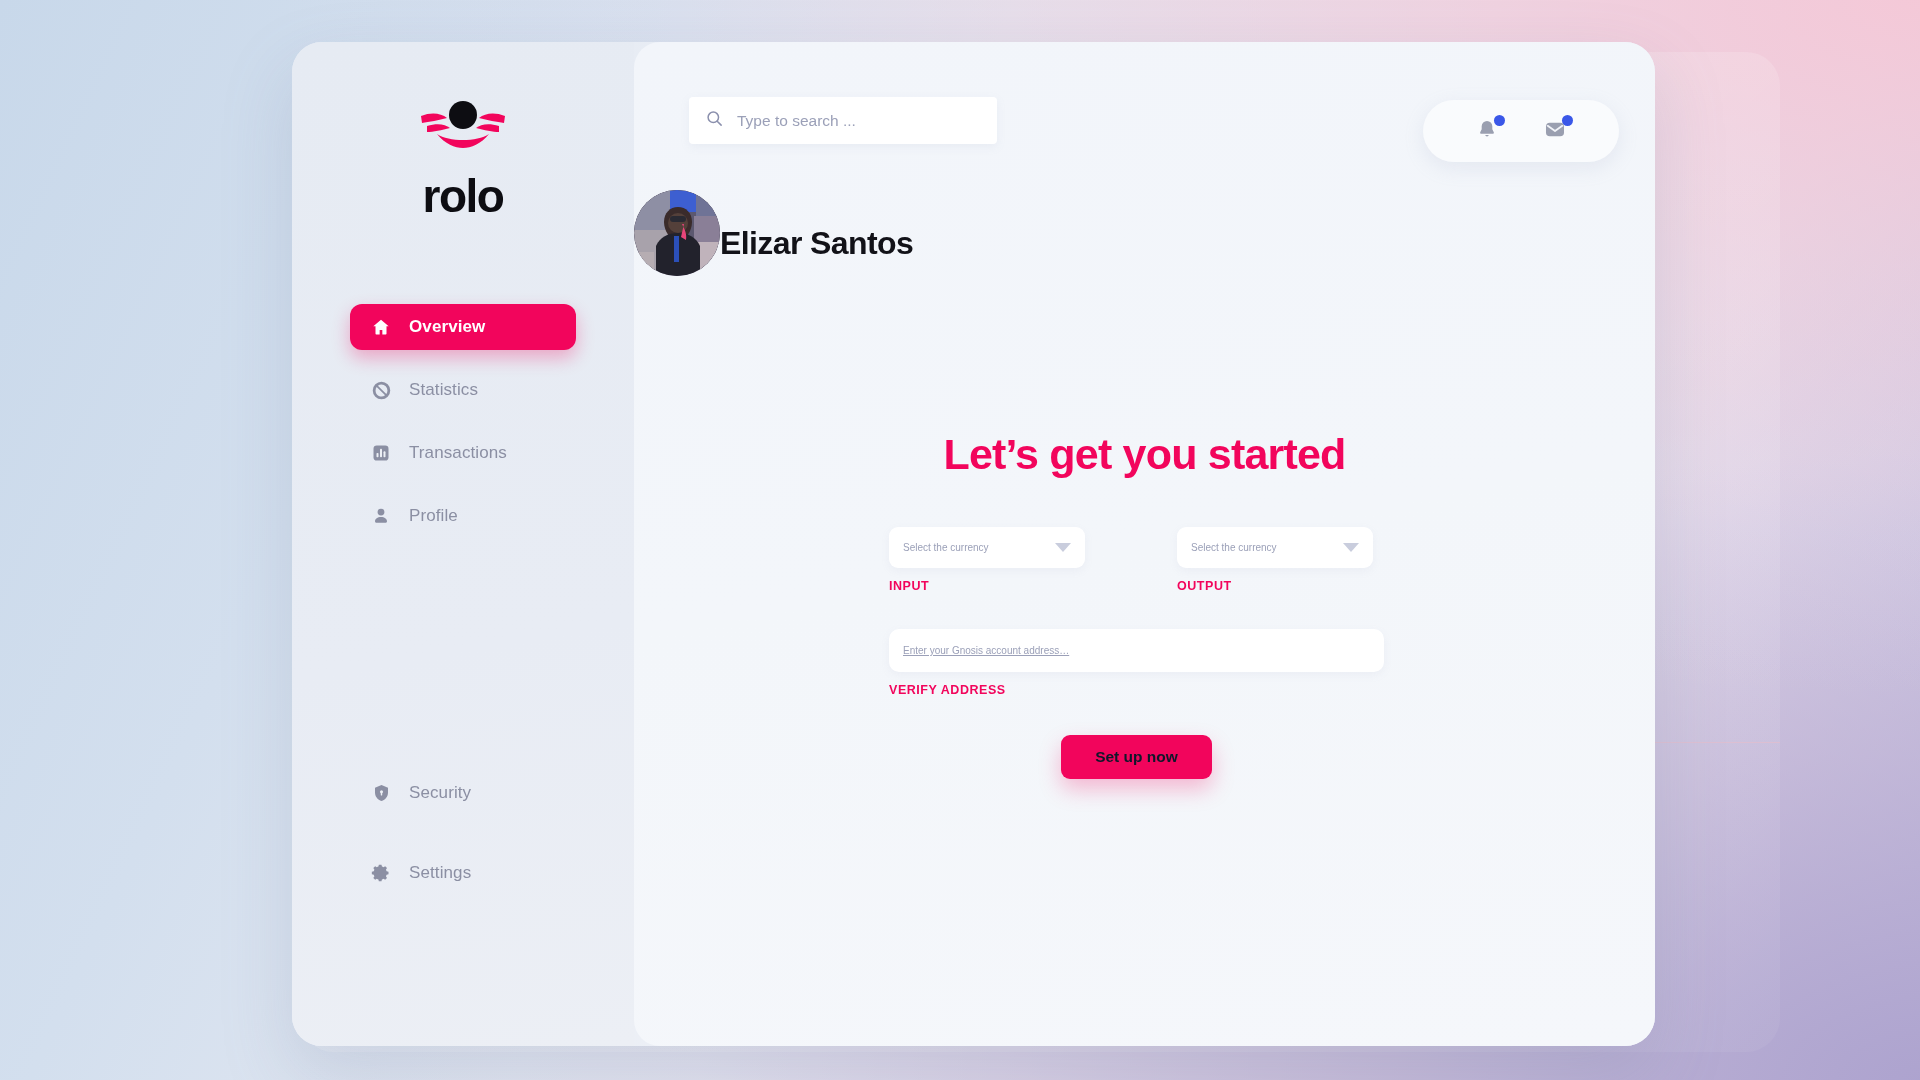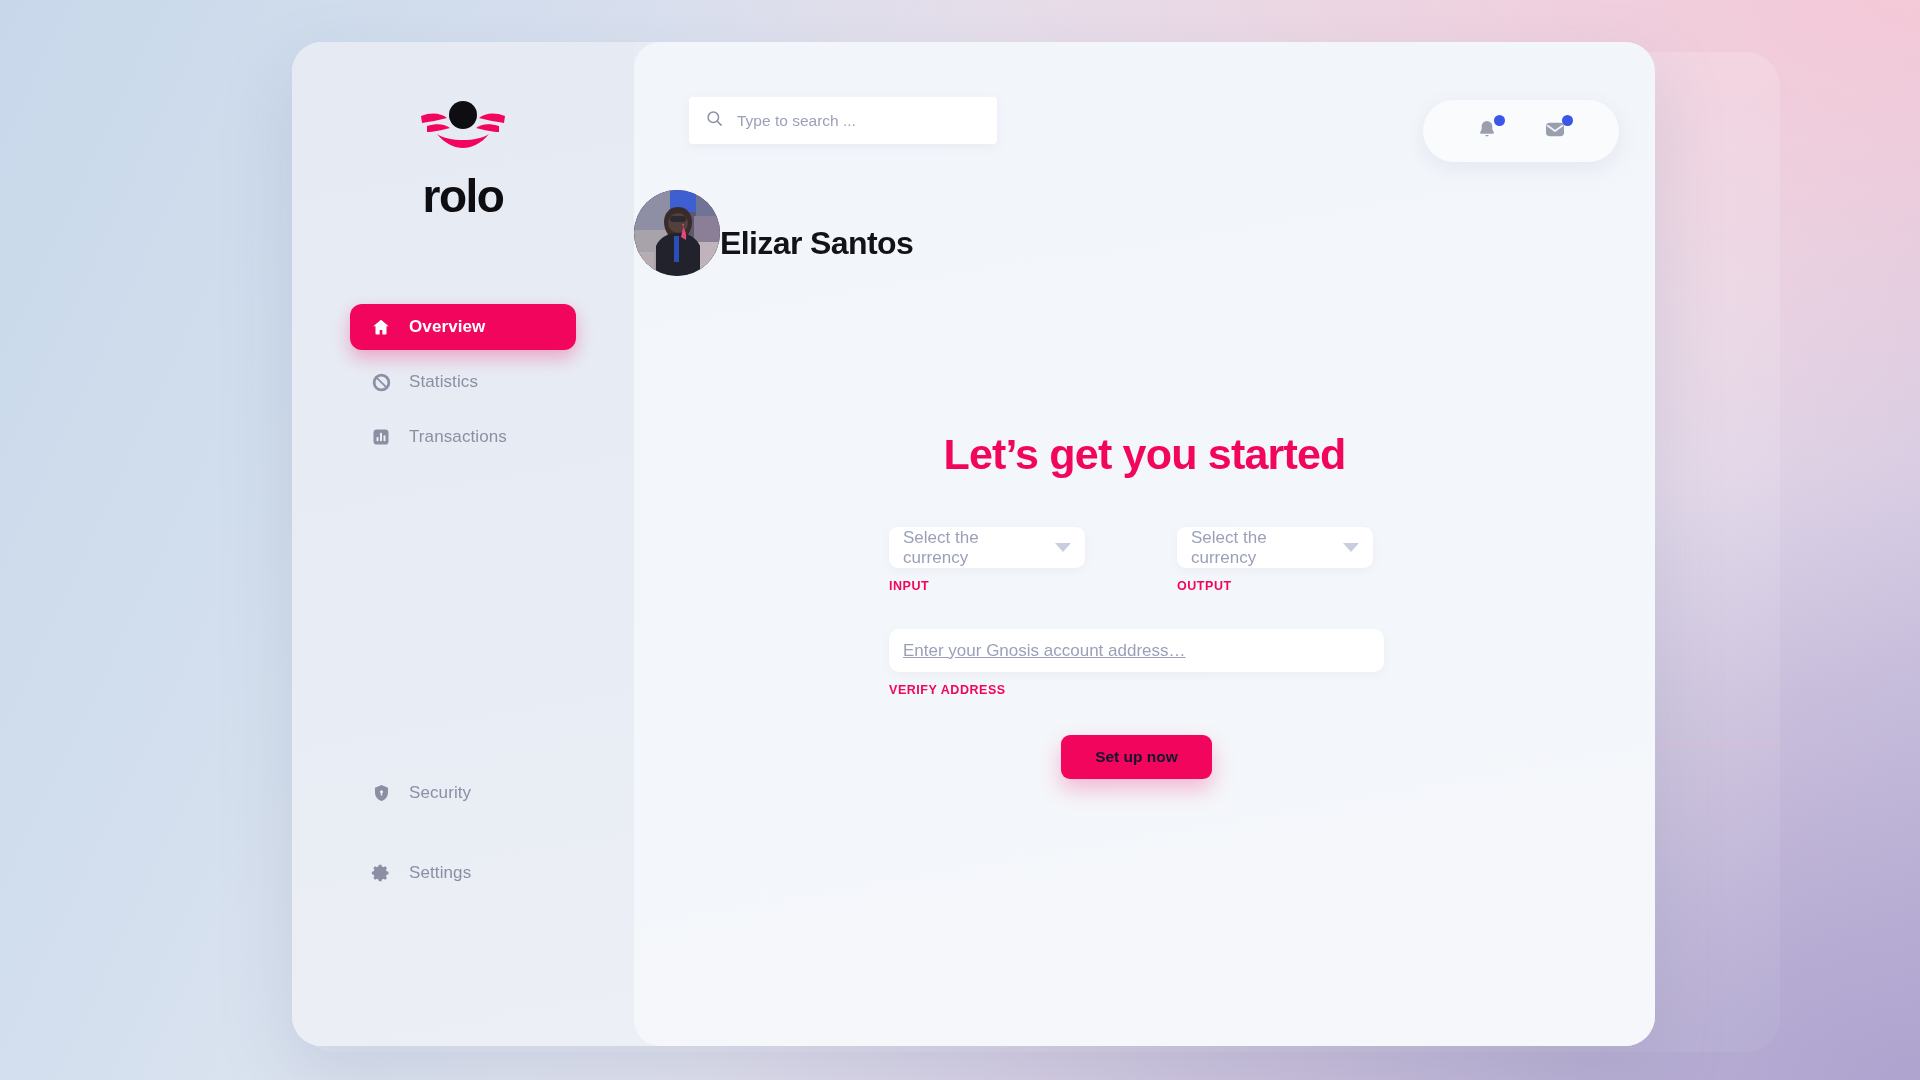--- a/index.html
+++ b/index.html
@@ -85,21 +85,21 @@
   .nav {
     position: absolute;
     left: 0; right: 0;
     top: 262px;
     padding: 0 58px 0 58px;
   }
   .nav-item {
     display: flex;
     align-items: center;
     height: 46px;
-    margin-bottom: 9px;
+    margin-bottom: 17px;
     padding-left: 20px;
     border-radius: 12px;
     cursor: pointer;
   }
   .nav-item .ico {
     width: 22px; height: 22px;
     display: flex; align-items: center; justify-content: center;
     margin-right: 17px;
     flex: 0 0 22px;
   }
@@ -240,21 +240,21 @@
     height: 41px;
     background: #ffffff;
     border-radius: 9px;
     display: flex;
     align-items: center;
     padding: 0 14px;
     box-shadow: 0 3px 9px rgba(150,160,190,0.09);
     cursor: pointer;
   }
   .select-box .sel-label, .text-box input {
-    font-size: 17px;
+    font-size: 10px;
     color: #9ba0b8;
     font-family: "Liberation Sans", sans-serif;
   }
   .select-box .sel-label { flex: 1 1 auto; }
   .caret {
     width: 0; height: 0;
     border-left: 8px solid transparent;
     border-right: 8px solid transparent;
     border-top: 9px solid #c9cddd;
     margin-left: 8px;
@@ -347,20 +347,29 @@
             <svg width="20" height="20" viewBox="0 0 24 24" fill="#8b8fa3">
               <rect x="3" y="3" width="18" height="18" rx="4"></rect>
               <rect x="6.6" y="12" width="2.4" height="5.2" rx="1" fill="#eceff5"></rect>
               <rect x="10.8" y="7" width="2.4" height="10.2" rx="1" fill="#eceff5"></rect>
               <rect x="15" y="10" width="2.4" height="7.2" rx="1" fill="#eceff5"></rect>
             </svg>
           </span>
           <span class="lbl">Transactions</span>
         </div>
 
+        <div class="nav-item">
+          <span class="ico">
+            <svg width="20" height="20" viewBox="0 0 24 24" fill="#8b8fa3">
+              <circle cx="12" cy="7.3" r="4.1"></circle>
+              <path d="M12 13.2c-4.2 0-7.2 2.3-7.2 5.1 0 1.3 1 1.9 2.3 1.9h9.8c1.3 0 2.3-.6 2.3-1.9 0-2.8-3-5.1-7.2-5.1z"></path>
+            </svg>
+          </span>
+          <span class="lbl">Profile</span>
+        </div>
 
       </nav>
 
       <div class="nav-bottom">
 
         <div class="nav-item">
           <span class="ico">
             <svg width="19" height="20" viewBox="0 0 24 24" fill="#8b8fa3">
               <path d="M12 2 3.8 5.3v6.1c0 5.1 3.4 9.4 8.2 10.6 4.8-1.2 8.2-5.5 8.2-10.6V5.3L12 2z"></path>
               <circle cx="12" cy="10.3" r="1.9" fill="#eceff5"></circle>

